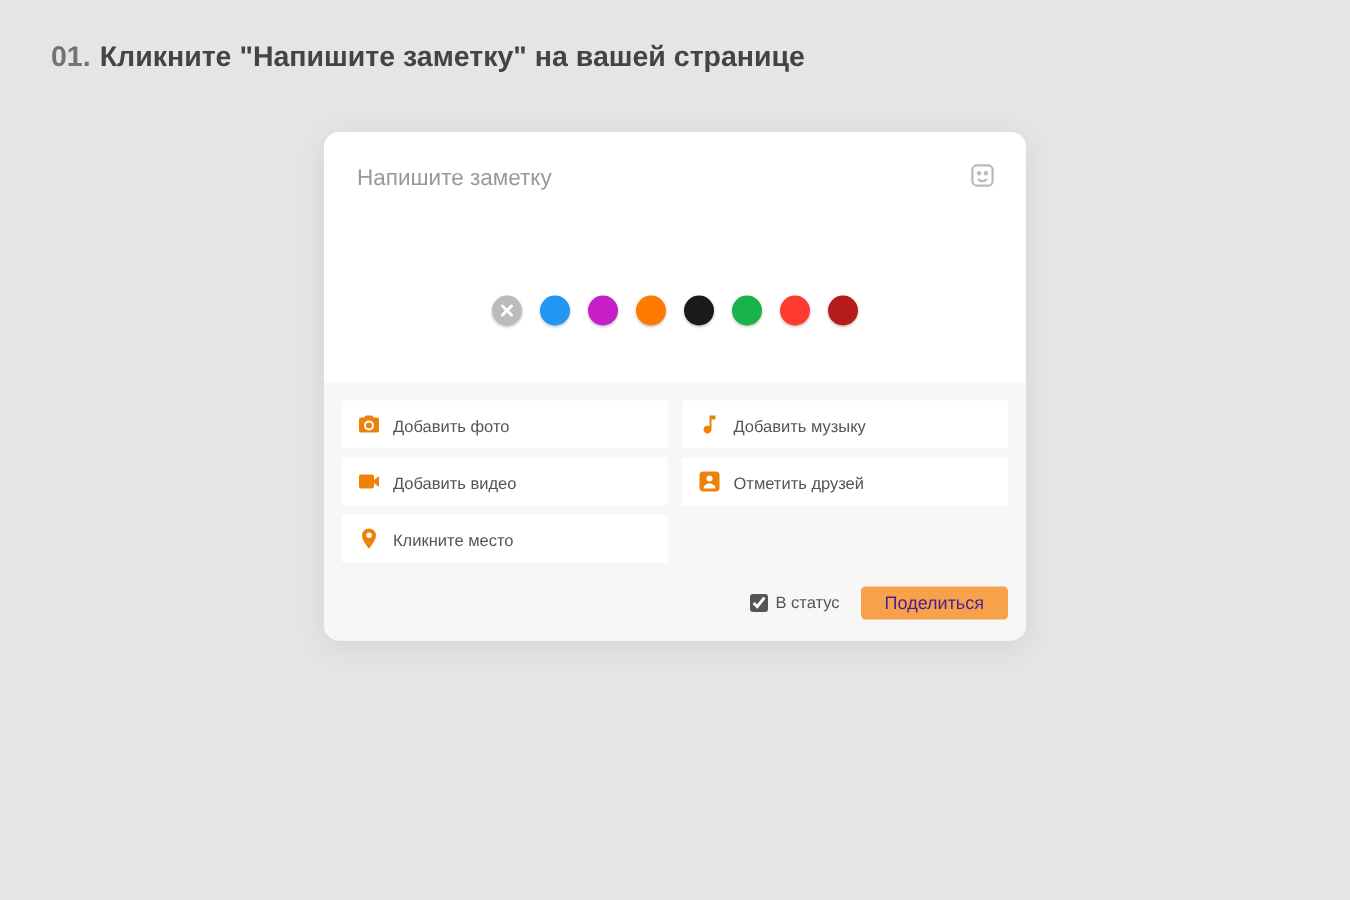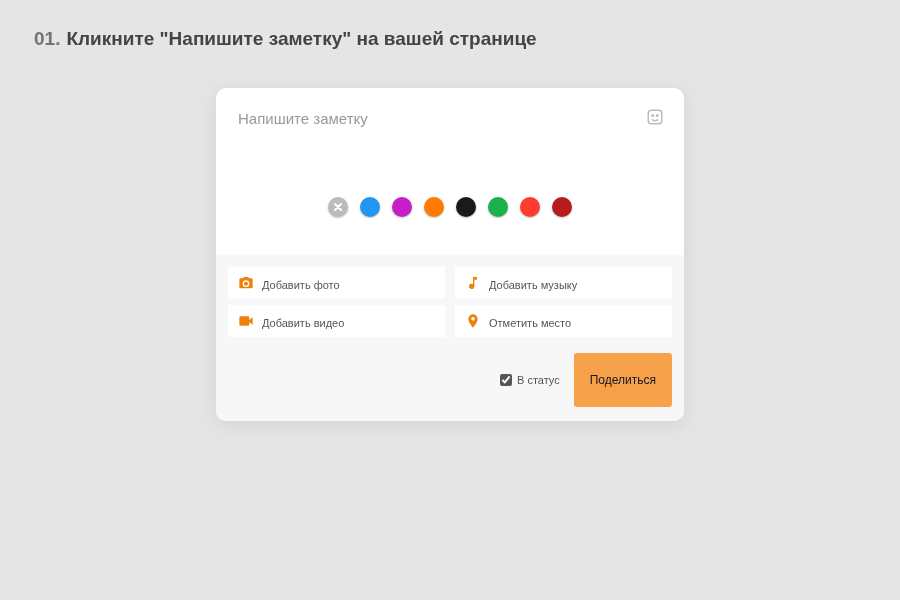--- a/index.html
+++ b/index.html
@@ -111,23 +111,23 @@
     font-size: 11px;
     color: #555;
   }
   .status-check input {
     width: 12px;
     height: 12px;
     accent-color: #555;
   }
   .share-btn {
     background: #f7a14a;
-    color: #0f172a;
+    color: #4c1d95;
     border: none;
-    padding: 20px 16px;
+    padding: 4px 16px;
     font-size: 12px;
     border-radius: 3px;
     cursor: pointer;
     font-family: inherit;
   }
 </style>
 </head>
 <body>
 
 <div class="heading">
@@ -184,24 +184,34 @@
       <span class="icon">
         <svg viewBox="0 0 24 24" fill="currentColor">
             <path d="M17 10.5V7a2 2 0 0 0-2-2H4a2 2 0 0 0-2 2v10a2 2 0 0 0 2 2h11a2 2 0 0 0 2-2v-3.5l5 4v-11l-5 4z"></path>
           </svg>
       </span>
       <span>Добавить видео</span>
     </button>
     <button class="attach-btn">
       <span class="icon">
         <svg viewBox="0 0 24 24" fill="currentColor">
+            <rect x="2" y="2" width="20" height="20" rx="4"></rect>
+            <circle cx="12" cy="9" r="3" fill="#fff"></circle>
+            <path d="M6 19c0-3 3-5 6-5s6 2 6 5" fill="#fff"></path>
+          </svg>
+      </span>
+      <span>Отметить друзей</span>
+    </button>
+    <button class="attach-btn">
+      <span class="icon">
+        <svg viewBox="0 0 24 24" fill="currentColor">
             <path d="M12 2a7 7 0 0 0-7 7c0 5 7 13 7 13s7-8 7-13a7 7 0 0 0-7-7zm0 9.5A2.5 2.5 0 1 1 12 6a2.5 2.5 0 0 1 0 5.5z"></path>
           </svg>
       </span>
-      <span>Отметить место</span>
+      <span>Кликните место</span>
     </button>
   </div>
 
   <div class="footer">
     <label class="status-check">
       <input type="checkbox" checked="" style="">
       <span>В статус</span>
     </label>
     <button class="share-btn">Поделиться</button>
   </div>

